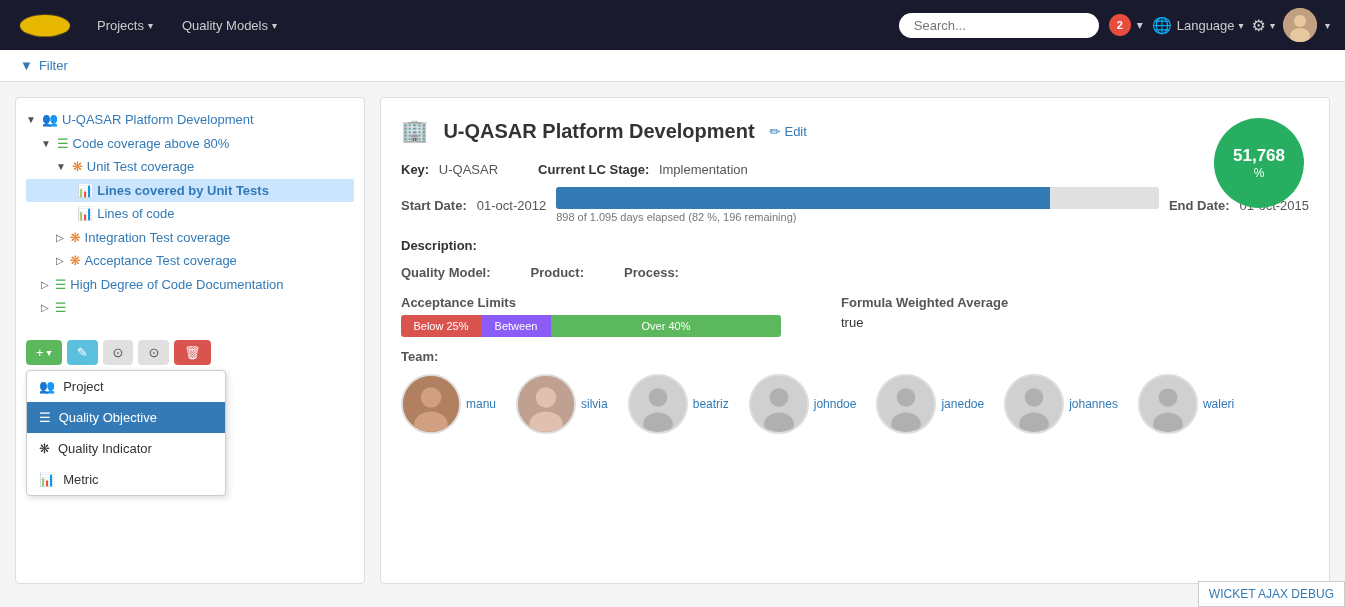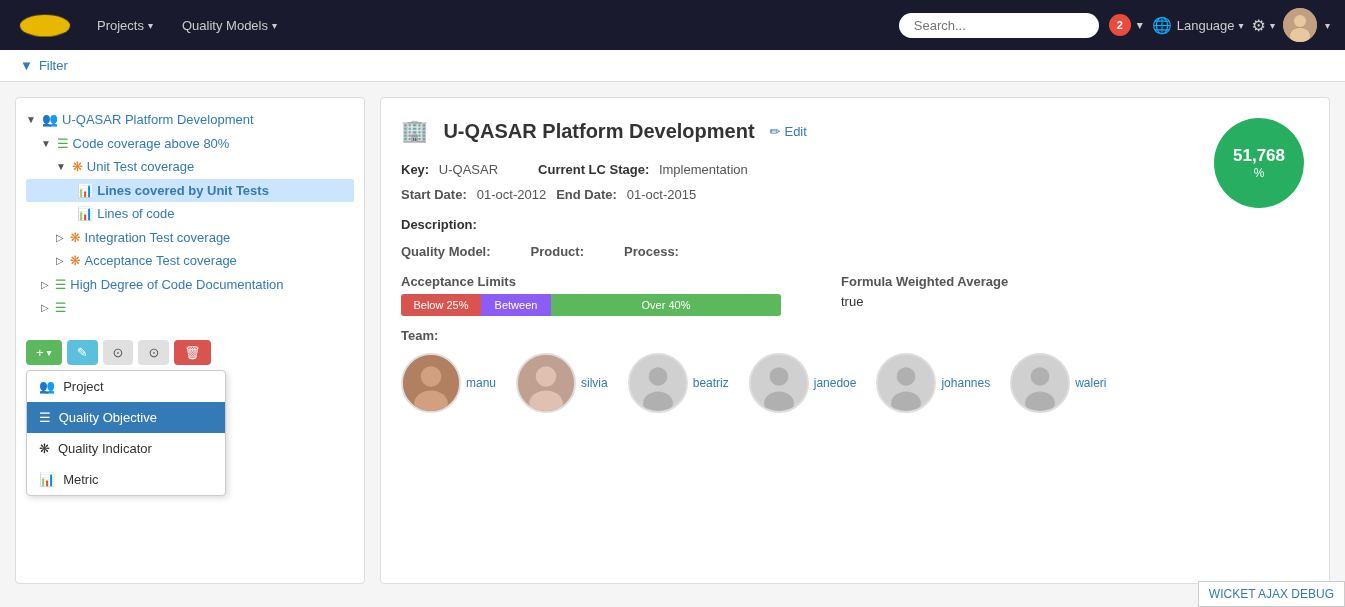--- a/index.html
+++ b/index.html
@@ -556,20 +556,26 @@
       </div>
       <div>
         <span class="info-label">Current LC Stage:</span>
         <span class="info-value" style="margin-left:6px;">Implementation</span>
       </div>
     </div>
 
     <div class="date-row">
       <span class="date-label">Start Date:</span>
       <span class="date-val">01-oct-2012</span>
+      <div class="progress-container">
+        <div class="progress-bar-outer">
+          <div class="progress-bar-fill" style="width:82%;"></div>
+        </div>
+        <div class="progress-sub">898 of 1.095 days elapsed (82 %, 196 remaining)</div>
+      </div>
       <span class="date-label">End Date:</span>
       <span class="date-val">01-oct-2015</span>
     </div>
 
     <div class="desc-row">
       <span class="label">Description:</span>
     </div>
 
     <div class="qm-row">
       <div class="qm-item">
@@ -634,51 +640,61 @@
           <div class="member-avatar gray">
             <svg viewBox="0 0 60 60" width="60" height="60">
               <circle cx="30" cy="30" r="30" fill="#d0d0d0"></circle>
               <circle cx="30" cy="23" r="10" fill="#b0b0b0"></circle>
               <ellipse cx="30" cy="52" rx="16" ry="13" fill="#b0b0b0"></ellipse>
             </svg>
           </div>
           <span class="member-name">beatriz</span>
         </div>
 
-
         <div class="team-member">
           <div class="member-avatar gray">
             <svg viewBox="0 0 60 60" width="60" height="60">
               <circle cx="30" cy="30" r="30" fill="#d0d0d0"></circle>
               <circle cx="30" cy="23" r="10" fill="#b0b0b0"></circle>
               <ellipse cx="30" cy="52" rx="16" ry="13" fill="#b0b0b0"></ellipse>
             </svg>
           </div>
-          <span class="member-name">janedoe</span>
+          <span class="member-name">johndoe</span>
         </div>
 
         <div class="team-member">
           <div class="member-avatar gray">
             <svg viewBox="0 0 60 60" width="60" height="60">
               <circle cx="30" cy="30" r="30" fill="#d0d0d0"></circle>
               <circle cx="30" cy="23" r="10" fill="#b0b0b0"></circle>
               <ellipse cx="30" cy="52" rx="16" ry="13" fill="#b0b0b0"></ellipse>
             </svg>
           </div>
-          <span class="member-name">johannes</span>
+          <span class="member-name">janedoe</span>
         </div>
 
         <div class="team-member">
           <div class="member-avatar gray">
             <svg viewBox="0 0 60 60" width="60" height="60">
               <circle cx="30" cy="30" r="30" fill="#d0d0d0"></circle>
               <circle cx="30" cy="23" r="10" fill="#b0b0b0"></circle>
               <ellipse cx="30" cy="52" rx="16" ry="13" fill="#b0b0b0"></ellipse>
             </svg>
           </div>
+          <span class="member-name">johannes</span>
+        </div>
+
+        <div class="team-member">
+          <div class="member-avatar gray">
+            <svg viewBox="0 0 60 60" width="60" height="60">
+              <circle cx="30" cy="30" r="30" fill="#d0d0d0"></circle>
+              <circle cx="30" cy="23" r="10" fill="#b0b0b0"></circle>
+              <ellipse cx="30" cy="52" rx="16" ry="13" fill="#b0b0b0"></ellipse>
+            </svg>
+          </div>
           <span class="member-name">waleri</span>
         </div>
       </div>
     </div>
   </div>
 </div>
 
 <div class="wicket-debug">
   <span>WICKET AJAX DEBUG</span>
 </div>

